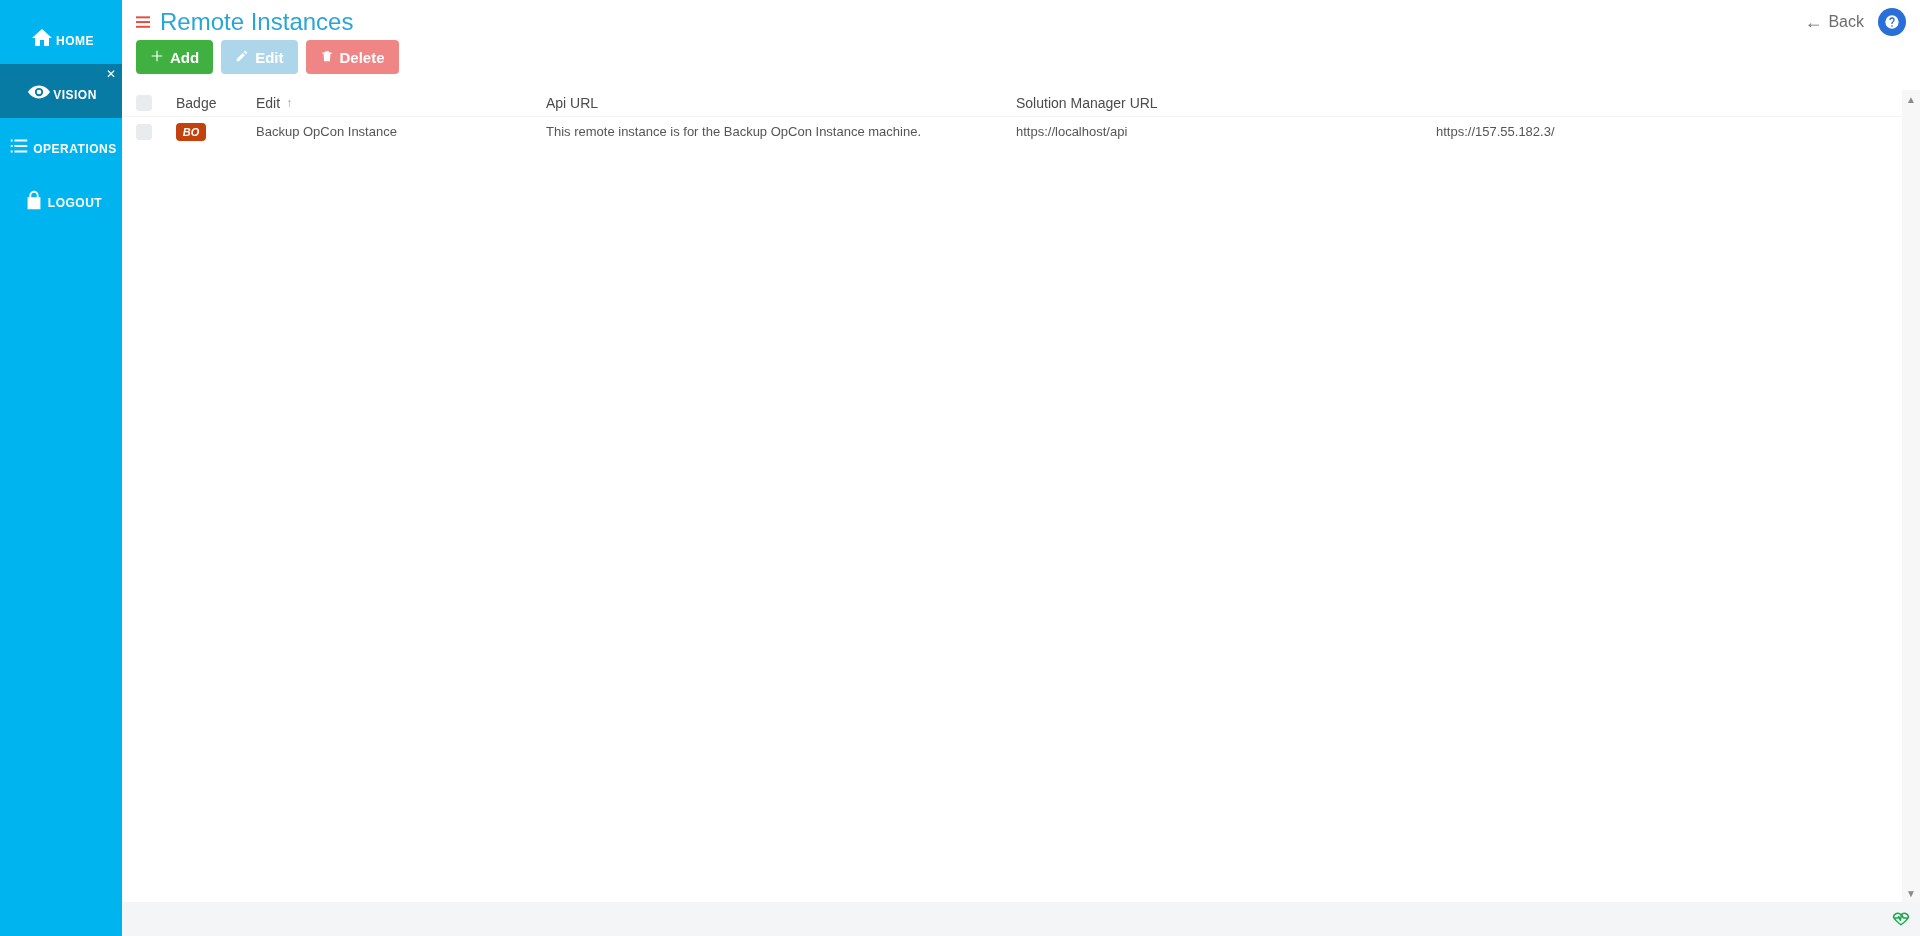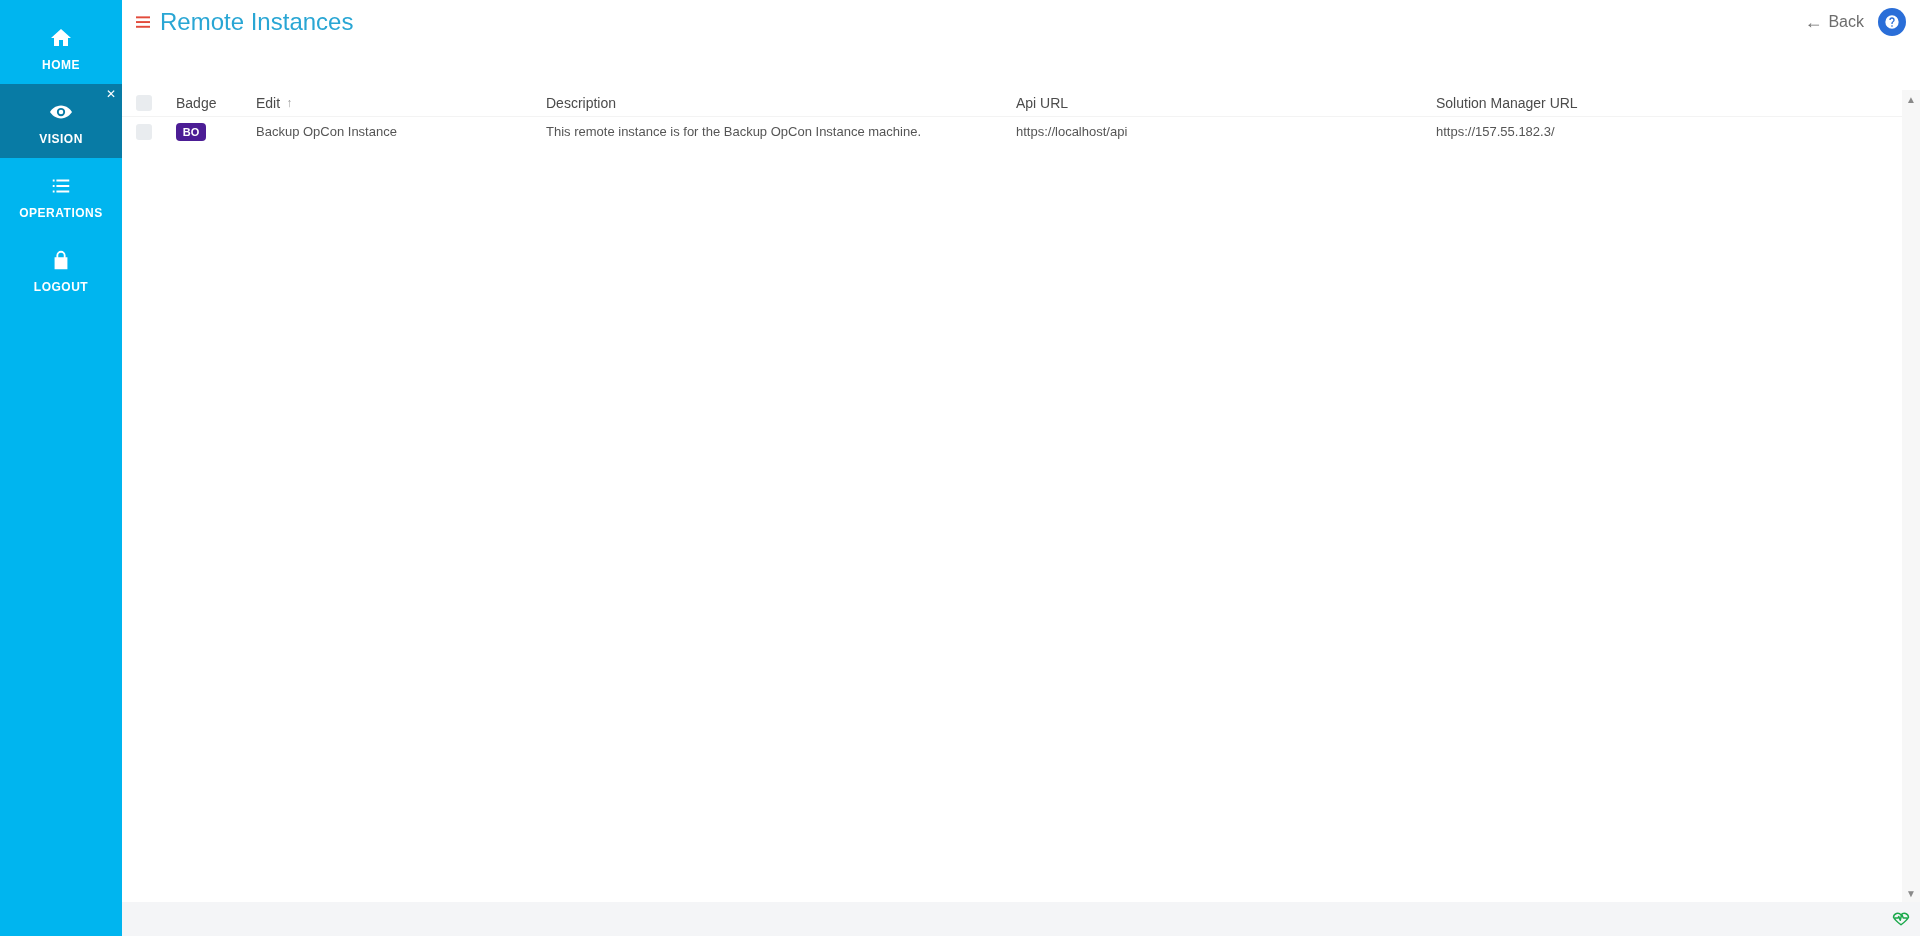--- a/index.html
+++ b/index.html
@@ -10,21 +10,21 @@
   }
 
   
   .sidebar {
     position: absolute; left: 0; top: 0; width: 122px; height: 100%;
     background: #00b5ef; display: flex; flex-direction: column;
     align-items: stretch; padding-top: 10px;
   }
   .nav-item {
     position: relative;
-    display: flex; flex-direction: column; align-items: center;
+    display: flex; flex-direction: row; align-items: center;
     justify-content: center; padding: 14px 0 12px; cursor: pointer;
     color: #ffffff; text-align: right;
   }
   .nav-item.active { background: #087ba5; }
   .nav-item .nav-close {
     position: absolute; top: 4px; right: 6px; font-size: 12px; color: #ffffff;
     line-height: 1;
   }
   .nav-item .nav-icon { width: 28px; height: 28px; display: flex; align-items: center; justify-content: center; }
   .nav-item .nav-icon svg { fill: #ffffff; }
@@ -93,21 +93,21 @@
     display: grid;
     grid-template-columns: 40px 80px 290px 470px 420px 1fr;
     padding: 0 14px; height: 30px; align-items: center;
     font-size: 13px; color: #555;
     border-top: 1px solid #f3f3f3;
   }
   .row-check { width: 16px; height: 16px; border-radius: 3px; background: #e9ecef; cursor: pointer; }
   .badge {
     display: inline-flex; align-items: center; justify-content: center;
     min-width: 30px; height: 18px; padding: 0 6px; border-radius: 4px;
-    background: #4c1d95; color: #fff; font-size: 11px; font-weight: 700;
+    background: #c2410c; color: #fff; font-size: 11px; font-weight: 700; font-style: italic;
   }
 
   
   .footer {
     position: absolute; left: 0; right: 0; bottom: 0; height: 34px;
     background: #f4f5f7;
   }
   .heartbeat {
     position: absolute; right: 10px; bottom: 6px; color: #1aa84a; cursor: pointer;
   }
@@ -191,32 +191,57 @@
         <span class="back-text">Back</span>
       </div>
       <div class="help-btn">
         <svg viewBox="0 0 24 24" width="16" height="16">
             <path d="M12 2a10 10 0 1 0 10 10A10 10 0 0 0 12 2zm1 17h-2v-2h2zm2.1-7.8l-.9.9A3.4 3.4 0 0 0 13 15h-2v-.5a4 4 0 0 1 1.2-2.8l1.2-1.2A1.9 1.9 0 0 0 14 9a2 2 0 0 0-4 0H8a4 4 0 0 1 8 0 3.2 3.2 0 0 1-.9 2.2z"></path>
           </svg>
       </div>
     </div>
   </div>
 
+  <div class="toolbar">
+    <button class="btn btn-add">
+      <span>
+        <svg viewBox="0 0 24 24">
+            <path d="M11 3h2v8h8v2h-8v8h-2v-8H3v-2h8z"></path>
+          </svg>
+      </span>
+      <span>Add</span>
+    </button>
+    <button class="btn btn-edit">
+      <span>
+        <svg viewBox="0 0 24 24">
+            <path d="M3 17.25V21h3.75L17 10.75l-3.75-3.75zM20.7 7a1 1 0 0 0 0-1.4l-2.3-2.3a1 1 0 0 0-1.4 0L15 5.3 18.7 9z"></path>
+          </svg>
+      </span>
+      <span>Edit</span>
+    </button>
+    <button class="btn btn-delete">
+      <span>
+        <svg viewBox="0 0 24 24">
+            <path d="M6 7h12l-1 14H7zM9 4h6l1 2h4v2H4V6h4z"></path>
+          </svg>
+      </span>
+      <span>Delete</span>
+    </button>
+  </div>
 
   <div class="table-wrap">
     <div class="thead">
       <div class="th">
           <div class="select-all-box"></div>
         </div>
       <div class="th">Badge</div>
       <div class="th">
         <span>Edit</span>
         <span class="sort-arrow">↑</span>
       </div>
-      <div class="th">Description</div>
       <div class="th">Api URL</div>
       <div class="th">Solution Manager URL</div>
     </div>
 
     <div class="tbody">
       <div class="trow">
         <div>
             <div class="row-check"></div>
           </div>
         <div><span class="badge">BO</span></div>

